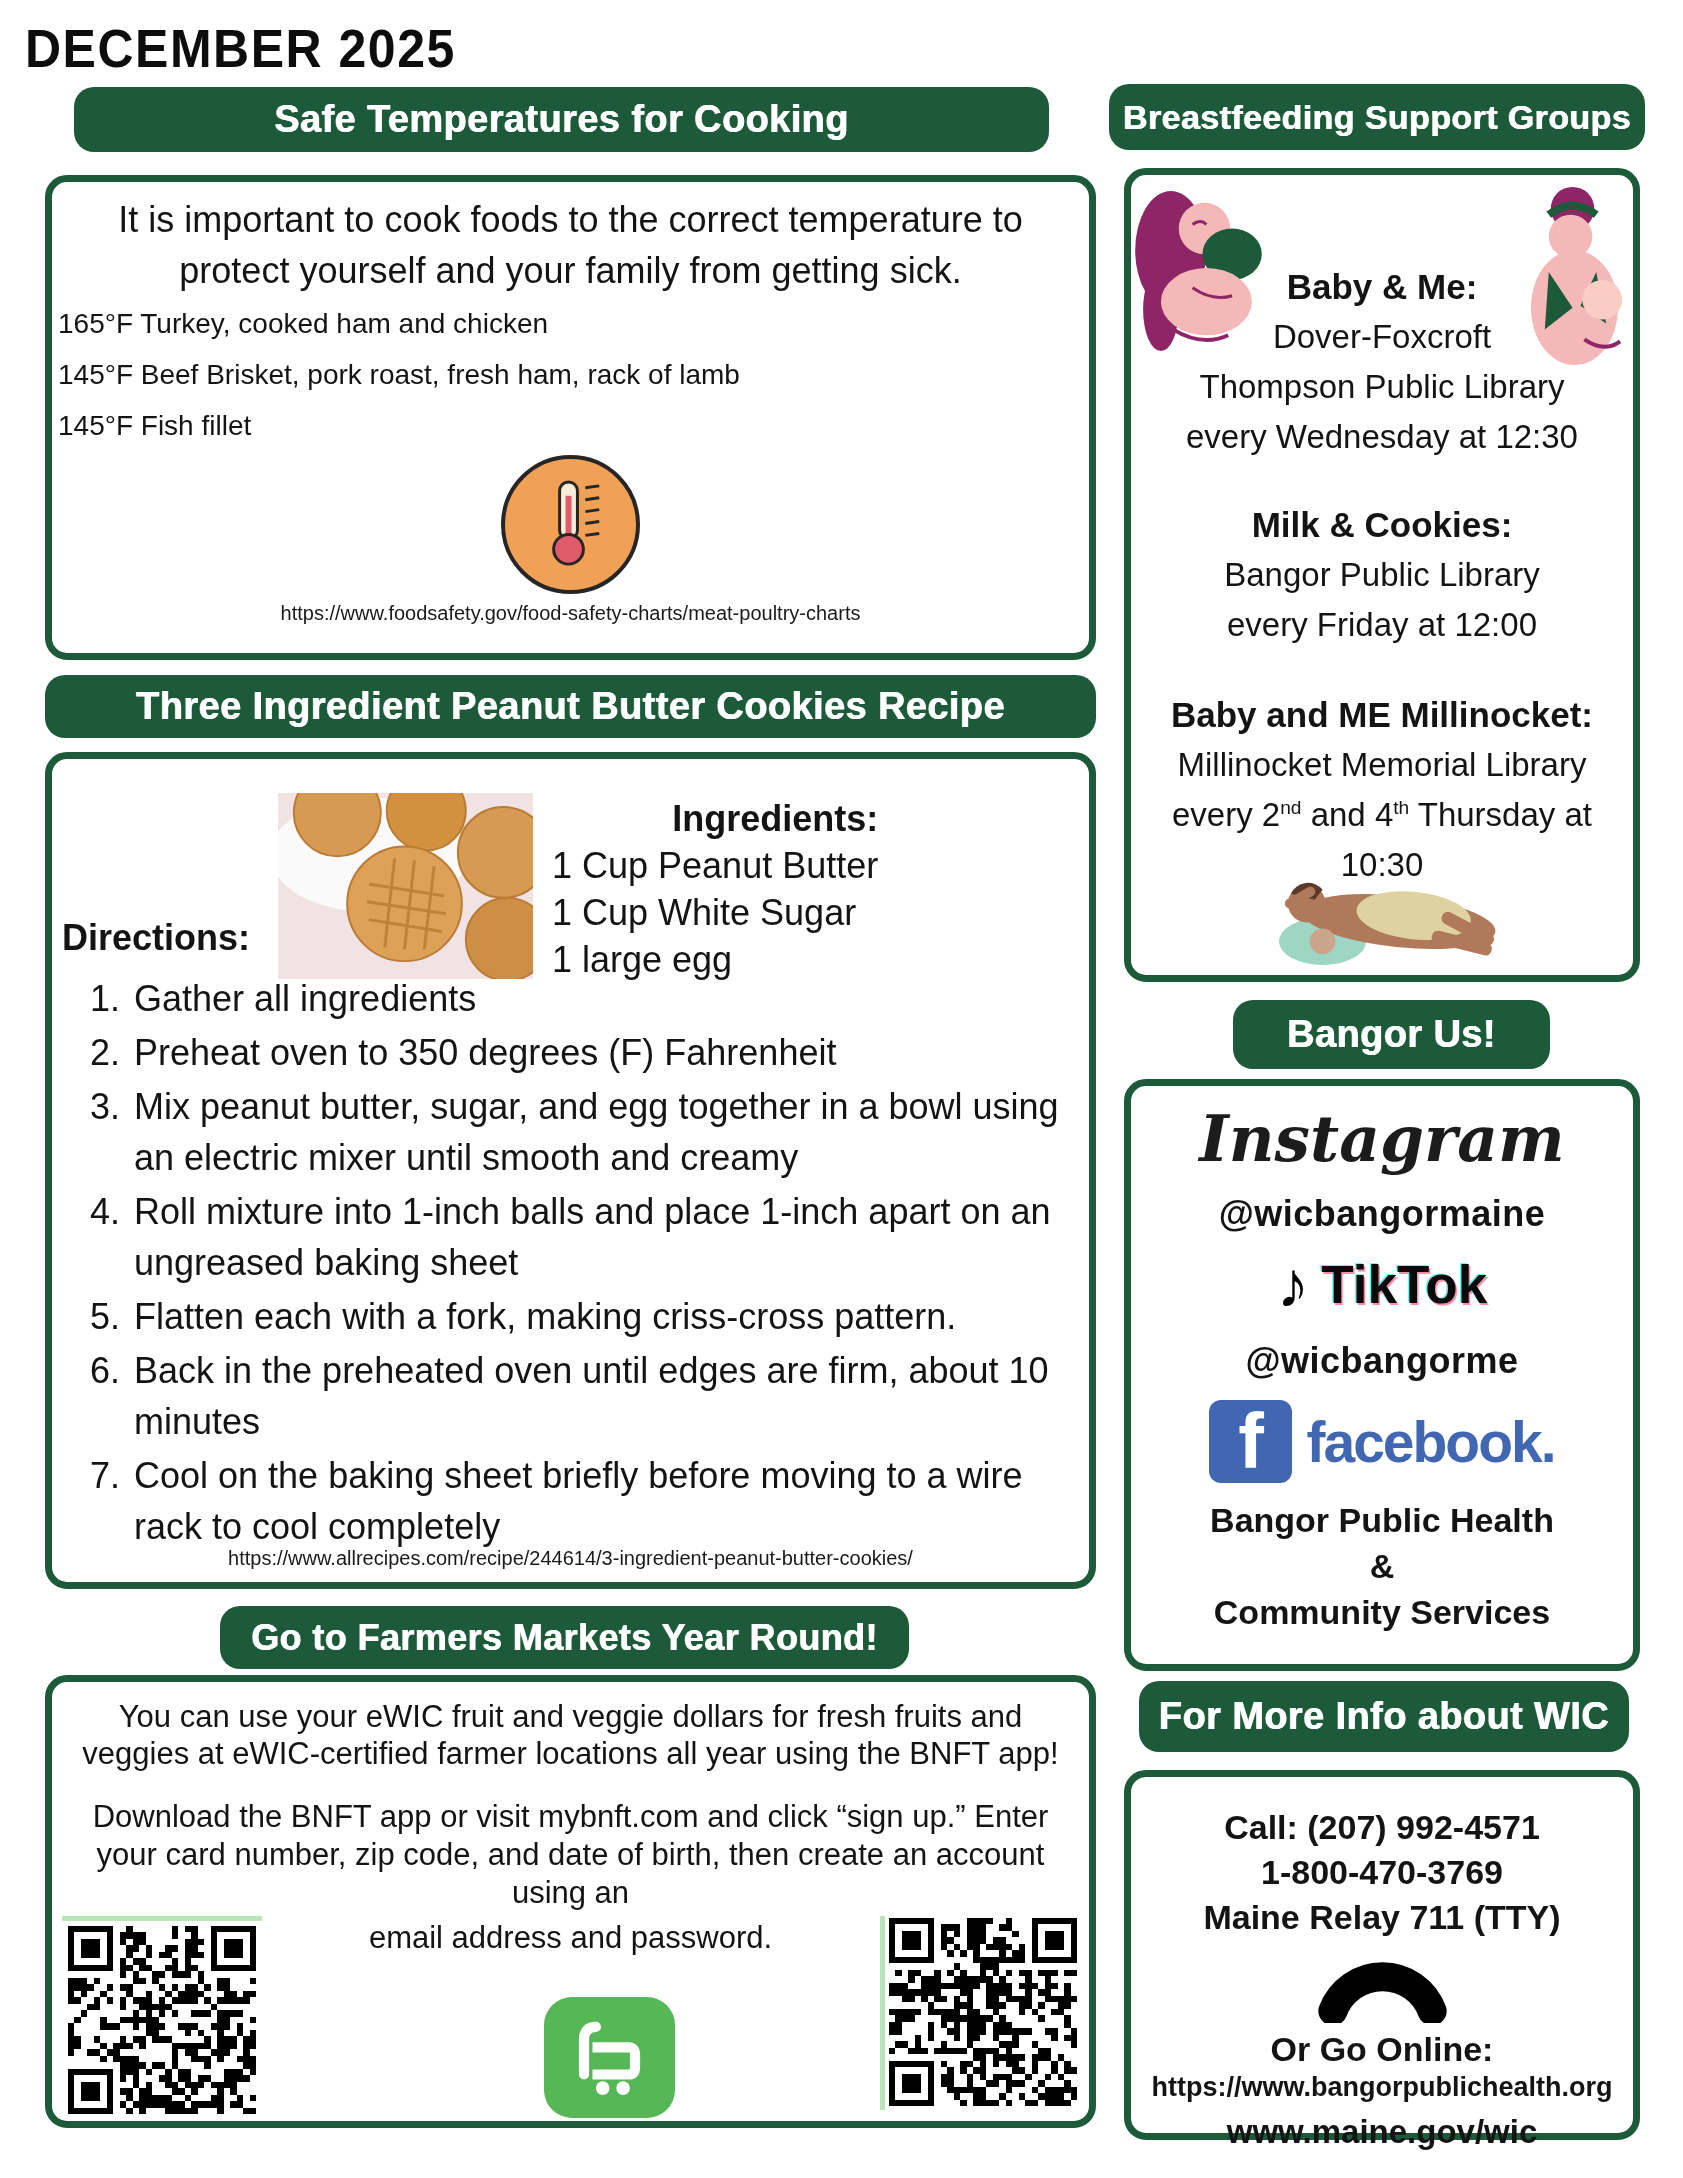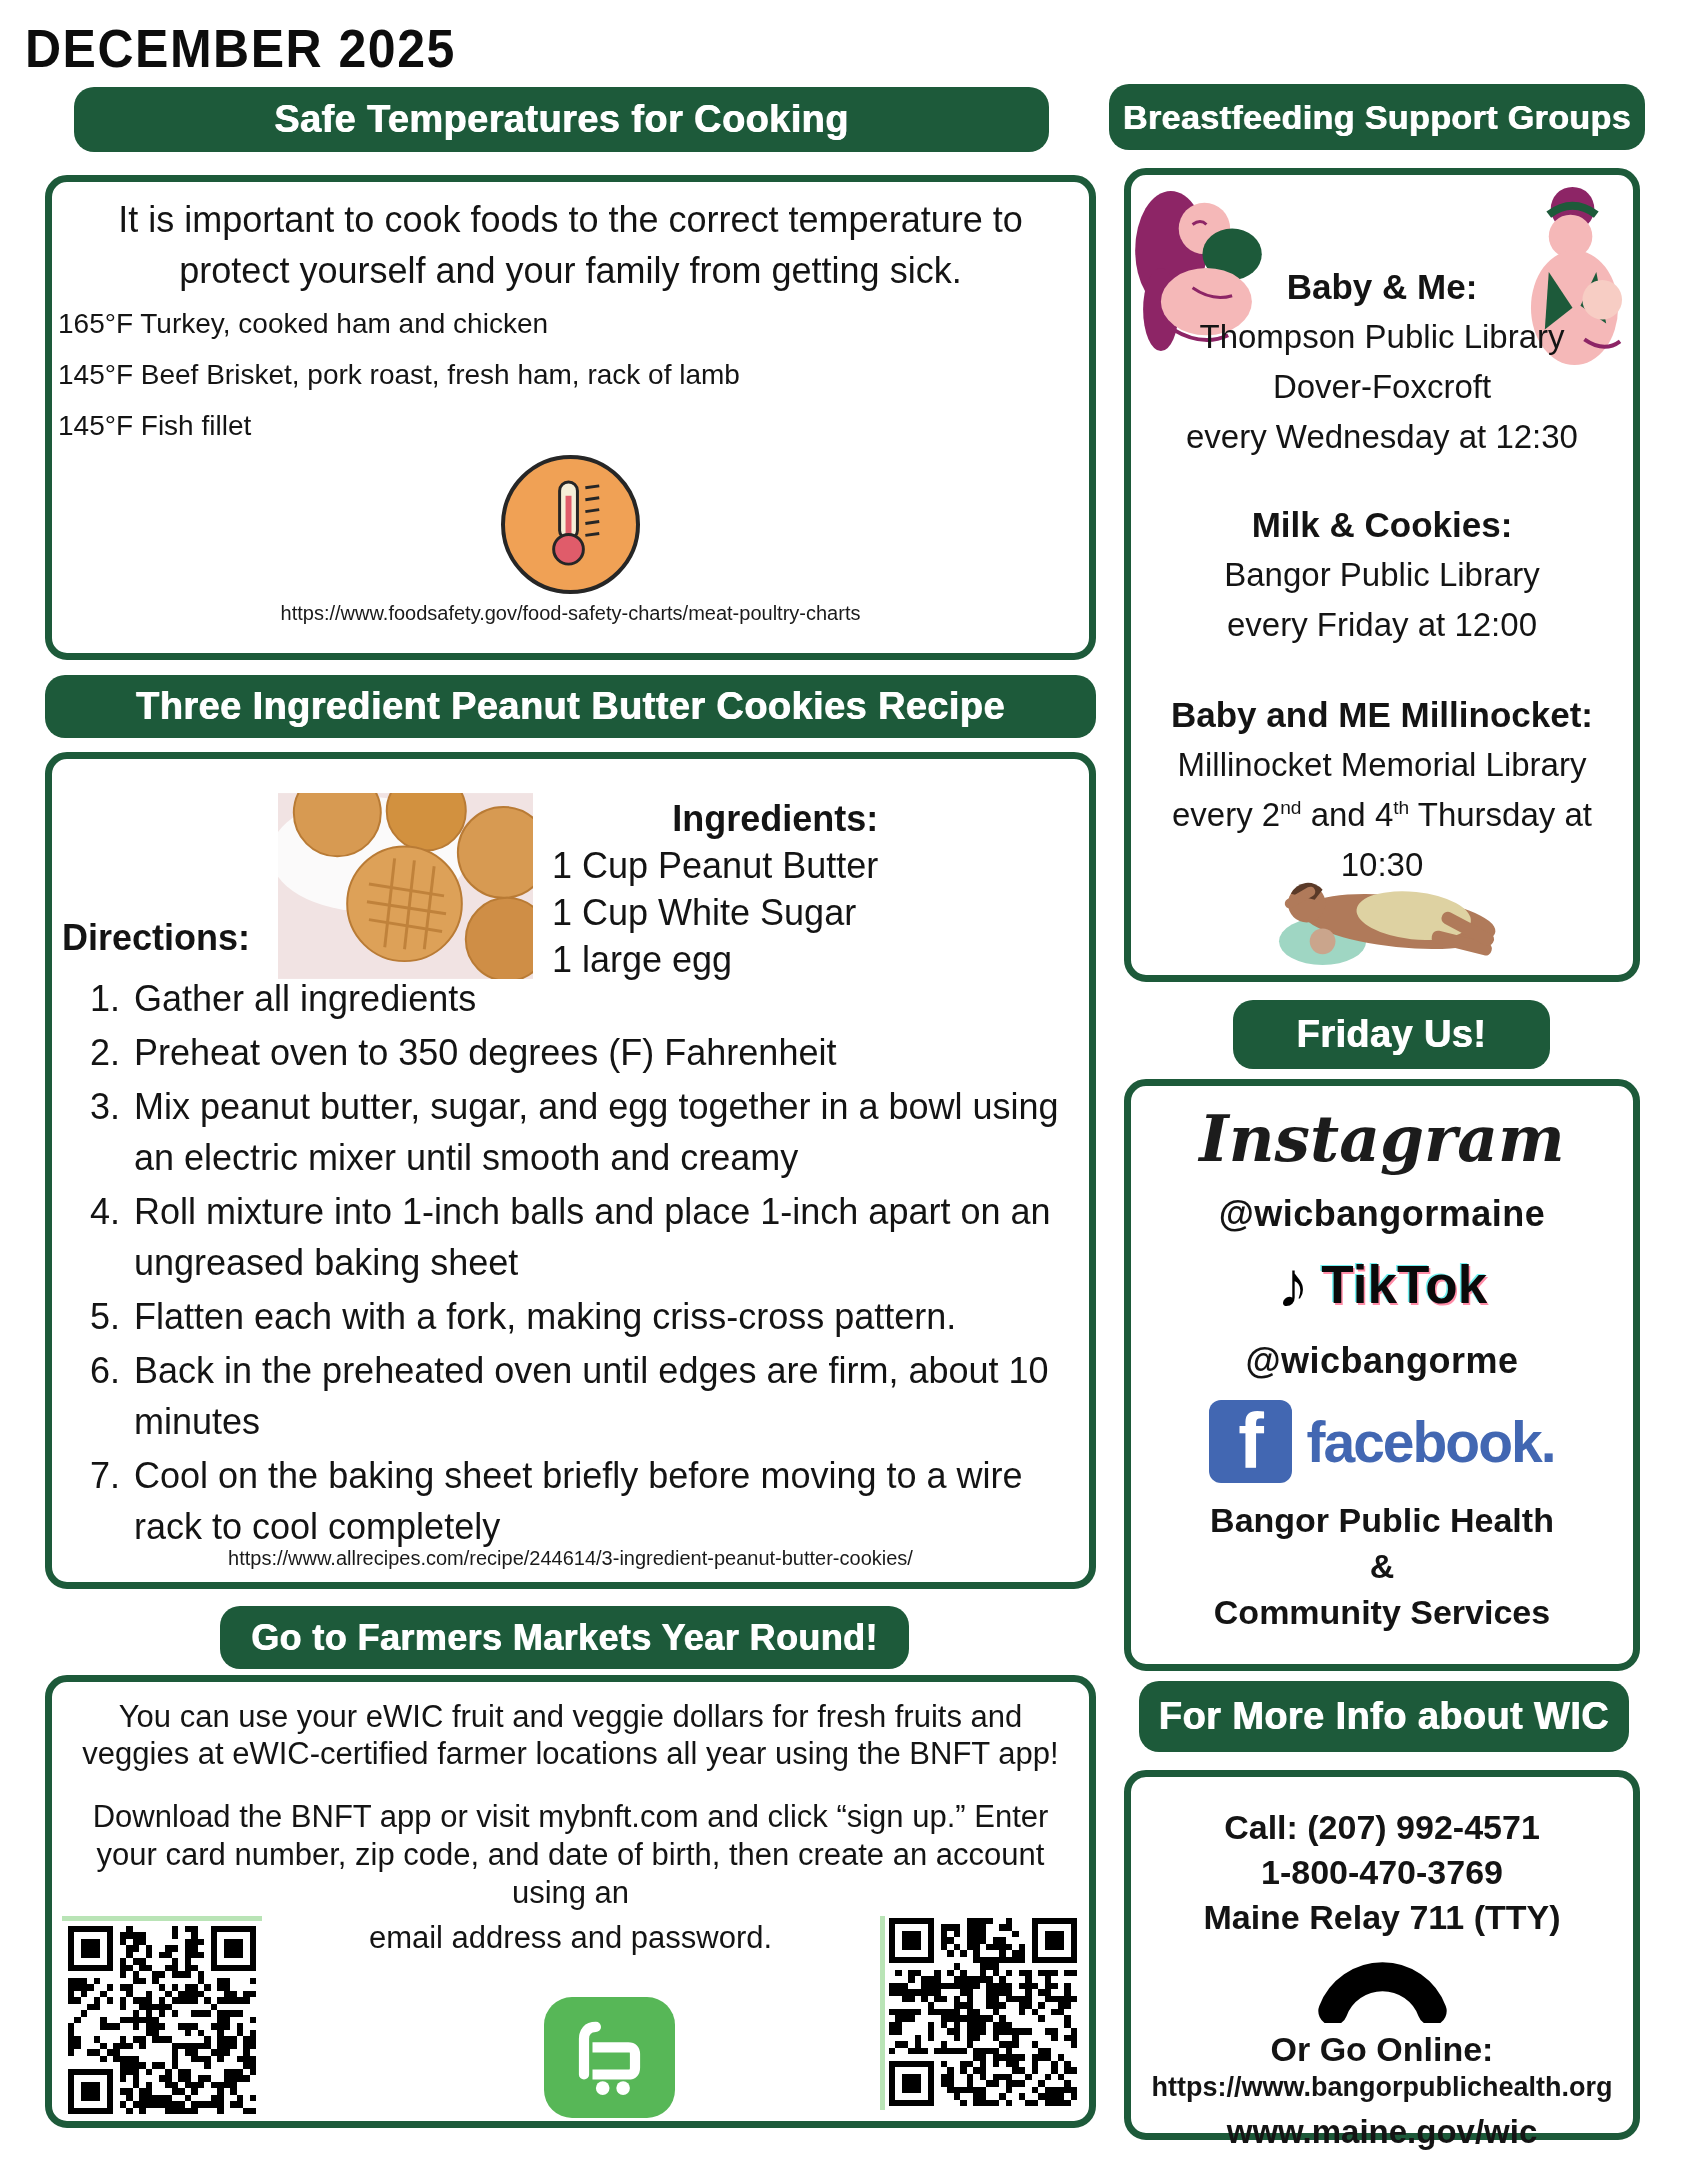--- a/index.html
+++ b/index.html
@@ -879,22 +879,22 @@
         <circle cx="56" cy="56" r="22" fill="#f5b8b8"></circle>
         <ellipse cx="60" cy="128" rx="44" ry="58" fill="#f5b8b8"></ellipse>
         <path d="M34 92 L58 128 L30 150 Z" fill="#1d5a3a"></path>
         <path d="M82 92 L66 126 L92 144 Z" fill="#1d5a3a"></path>
         <circle cx="88" cy="120" r="20" fill="#f7cdc4"></circle>
         <path d="M70 160 q20 14 36 2" stroke="#8d2566" stroke-width="4" fill="none"></path>
       </svg>
     </div>
     <div class="grp" id="bf-g1">
       <div class="gname">Baby &amp; Me:</div>
+      <div class="gline">Dover-Foxcroft</div>
       <div class="gline">Thompson Public Library</div>
-      <div class="gline">Dover-Foxcroft</div>
       <div class="gline">every Wednesday at 12:30</div>
     </div>
     <div class="grp" id="bf-g2">
       <div class="gname">Milk &amp; Cookies:</div>
       <div class="gline">Bangor Public Library</div>
       <div class="gline">every Friday at 12:00</div>
     </div>
     <div class="grp" id="bf-g3">
       <div class="gname">Baby and ME Millinocket:</div>
       <div class="gline">Millinocket Memorial Library</div>
@@ -910,21 +910,21 @@
         <path d="M26 26 a19 19 0 0 1 32 -4 l-8 10 z" fill="#5a3a28"></path>
         <rect x="18" y="34" width="34" height="10" rx="5" fill="#b07a5a" transform="rotate(-30 18 34)"></rect>
         <circle cx="58" cy="74" r="13" fill="#caa58c"></circle>
         <rect x="170" y="62" width="62" height="13" rx="6" fill="#b07a5a" transform="rotate(14 170 62)"></rect>
         <rect x="182" y="42" width="58" height="13" rx="6" fill="#b07a5a" transform="rotate(28 182 42)"></rect>
       </svg>
     </div>
   </div>
 
   <div class="pill" id="fw-pill">
-    <span>Friday Us!</span>
+    <span>Bangor Us!</span>
   </div>
   <div class="gbox" id="fw-box">
     <div id="ig-wordmark">Instagram</div>
     <div class="handle" id="ig-handle">@wicbangormaine</div>
     <div id="tt-row">
       <span id="tt-note">♪</span>
       <span id="tt-word">TikTok</span>
     </div>
     <div class="handle" id="tt-handle">@wicbangorme</div>
     <div id="fb-row">

